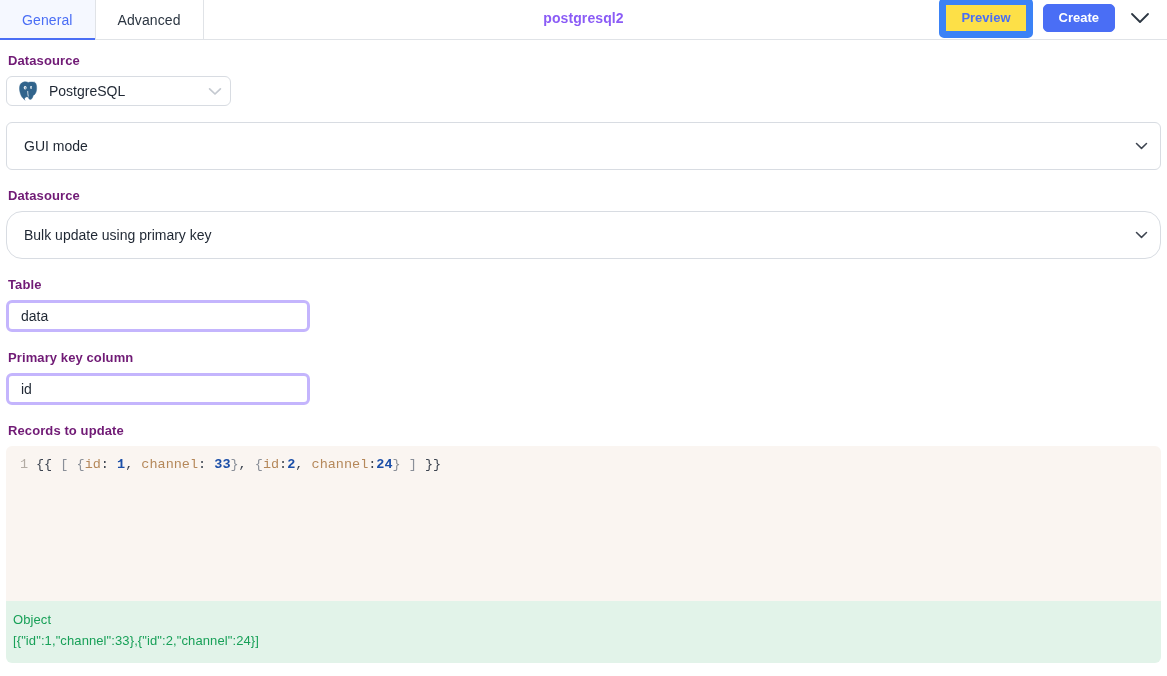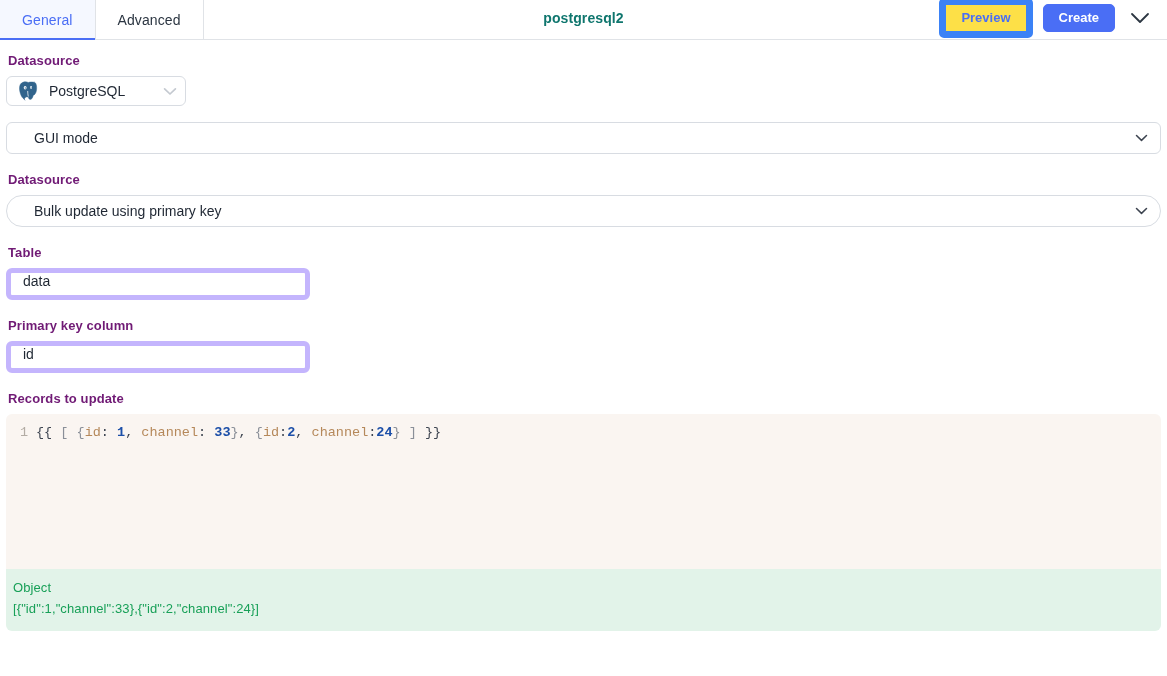--- a/index.html
+++ b/index.html
@@ -54,21 +54,21 @@
     left: 0; right: 0; top: 0;
     height: 36px;
     display: flex;
     align-items: center;
     justify-content: center;
     pointer-events: none;
   }
   .header-title {
     font-size: 14px;
     font-weight: bold;
-    color: #0f766e;
+    color: #8b5cf6;
     letter-spacing: 0.1px;
   }
 
   .header-right {
     position: absolute;
     right: 0; top: 0;
     height: 36px;
     display: flex;
     align-items: center;
     gap: 10px;
@@ -119,46 +119,46 @@
     border: 1px solid #d8dce2;
     border-radius: 6px;
     display: flex;
     align-items: center;
     font-size: 14px;
     color: #1f2733;
     cursor: pointer;
   }
 
   .ds-select {
-    width: 180px;
+    width: 225px;
     height: 30px;
     padding: 0 8px 0 9px;
     gap: 9px;
   }
   .ds-label { flex: 1; font-size: 14px; color: #1f2733; }
 
   .wide-select {
     width: 1155px;
-    height: 32px;
-    padding: 0 12px 0 27px;
+    height: 48px;
+    padding: 0 12px 0 17px;
   }
   .wide-select .sel-text { flex: 1; }
 
   .text-input {
     width: 304px;
     height: 32px;
     padding: 0 12px;
     background: #ffffff;
-    border: 5px solid #c4b5fd;
+    border: 3px solid #c4b5fd;
     border-radius: 6px;
     font-size: 14px;
     color: #1f2733;
     font-family: "Liberation Sans", sans-serif;
     display: flex;
-    align-items: flex-start;
+    align-items: center;
     cursor: text;
   }
 
   .chev-lt { display: block; }
 
   
   .editor {
     width: 1155px;
     background: #faf5f1;
     border-radius: 6px 6px 0 0;

